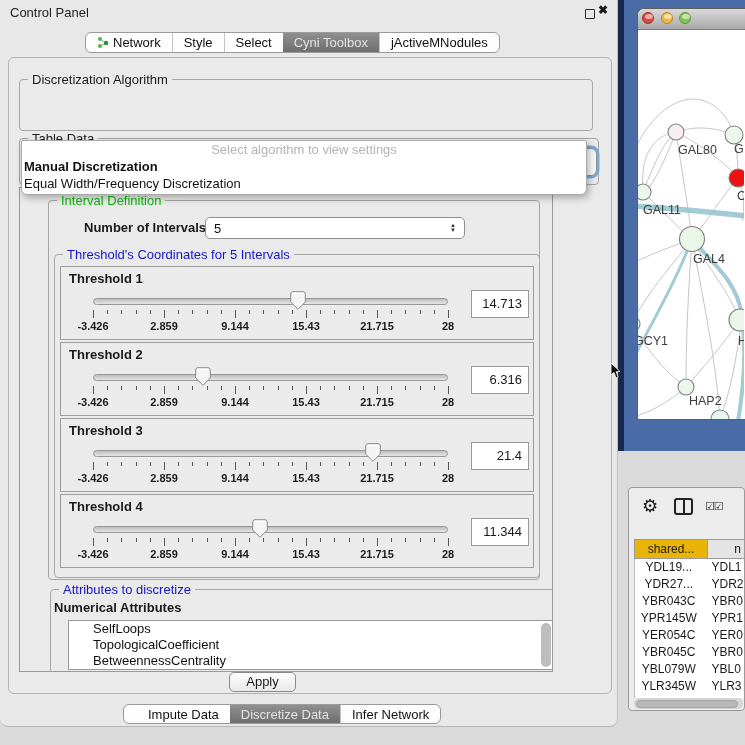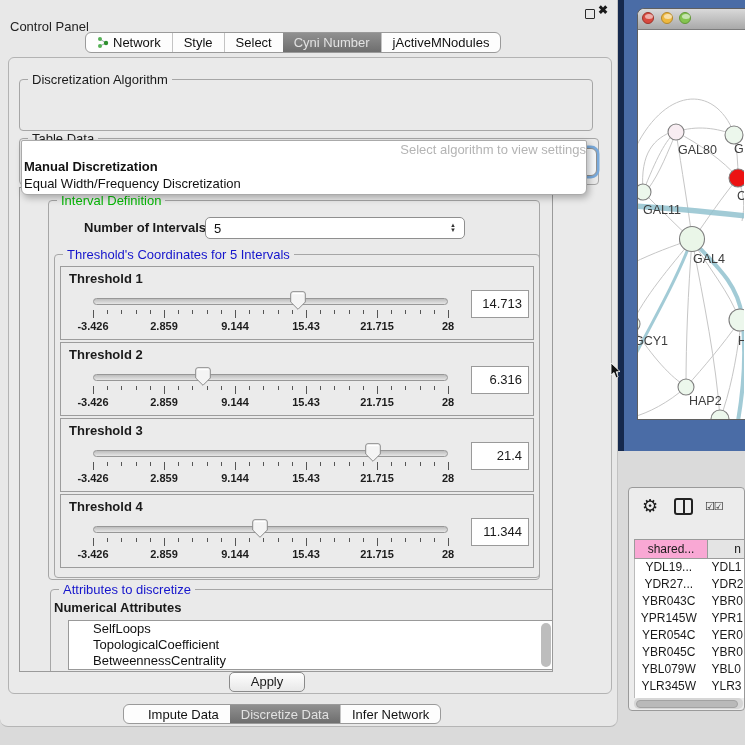--- a/index.html
+++ b/index.html
@@ -4,21 +4,21 @@
 <style>
   html,body{margin:0;padding:0;background:#d8d8d8;}
   *{box-sizing:border-box;}
   .page{position:relative;width:745px;height:745px;overflow:hidden;
         font-family:"Liberation Sans",sans-serif;color:#1a1a1a;background:#dadada;}
   .abs{position:absolute;}
 
   
   .cp-window{position:absolute;left:0;top:0;width:618px;height:727px;background:#e8e8e8;
              border-right:1px solid #c2c2c2;border-bottom:1px solid #b5b5b5;border-radius:0 0 8px 8px;}
-  .cp-title{position:absolute;left:10px;top:5px;font-size:13px;color:#222;margin-top:14px;}
+  .cp-title{position:absolute;left:10px;top:5px;font-size:13px;color:#222;}
   .win-float{position:absolute;left:585px;top:9px;width:10px;height:10px;border:1.6px solid #2a2a2a;border-radius:1px;}
   .win-close{position:absolute;left:598px;top:3px;font-size:12px;font-weight:bold;color:#1a1a1a;}
 
   
   .capsule{position:absolute;display:flex;height:21px;background:#fdfdfd;border:1px solid #9a9a9a;
            border-radius:6px;overflow:hidden;font-size:13px;}
   .capsule .seg{display:flex;align-items:center;gap:4px;padding:0 11px;border-left:1px solid #c4c4c4;
                 color:#111;white-space:nowrap;}
   .capsule .seg:first-child{border-left:none;}
   .capsule .seg.dark{background:linear-gradient(#909090,#6e6e6e);color:#e2e2e2;border-left:none;}
@@ -36,21 +36,21 @@
          display:flex;align-items:center;padding:0 8px;color:#111;}
   .combo .stepper{margin-left:auto;display:flex;flex-direction:column;align-items:center;line-height:5px;font-size:6px;color:#333;}
 
   .focus-combo{position:absolute;left:26px;top:90px;width:562px;height:28px;background:#f4f6f8;
                border:1px solid #8f8f8f;border-radius:6px;box-shadow:0 0 0 2.5px #79a9da;z-index:1;}
 
   
   .popup{position:absolute;left:12px;top:82px;width:566px;height:55px;background:#fff;
          border:1px solid #aaa;border-radius:2px 2px 6px 6px;box-shadow:2px 3px 7px rgba(0,0,0,.28);
          z-index:5;font-size:13px;}
-  .popup .ph{height:17px;line-height:17px;text-align:right;color:#b4b4b4;}
+  .popup .ph{height:17px;line-height:17px;text-align:center;color:#b4b4b4;}
   .popup .it{height:17px;line-height:17px;padding-left:2px;color:#111;}
   .popup .it.b{font-weight:bold;}
 
   
   .scrollpane{position:absolute;left:18px;top:186px;width:534px;height:485px;background:#eaeaea;
               border:1px solid #9a9a9a;overflow:hidden;}
   .vtrack{position:absolute;left:558px;top:0;width:17px;height:483px;background:linear-gradient(to right,#fafafa,#dcdcdc);border-left:1px solid #c6c6c6;}
   .vthumb{position:absolute;left:2px;top:22px;width:12px;height:388px;background:#bdbdbd;border:1px solid #a3a3a3;border-radius:6px;}
 
   .thresh-panel{position:absolute;left:40px;width:474px;height:74px;border:1px solid #9c9c9c;background:#ebebeb;}
@@ -82,21 +82,21 @@
 
   .tp-header{position:absolute;left:618px;top:451px;width:127px;height:36px;background:#e3e3e3;border-top:1px solid #c9c9c9;}
   .tp-title{position:absolute;left:16px;top:10px;font-size:13px;color:#222;}
   .tp-box{position:absolute;left:628px;top:487px;width:117px;height:224px;background:#ececec;border:1px solid #9a9a9a;border-radius:4px;overflow:hidden;}
   .gear{position:absolute;left:13px;top:7px;font-size:18px;color:#1c1c1c;}
   .colicon{position:absolute;left:45px;top:10px;width:19px;height:17px;border:2px solid #222;border-radius:3px;}
   .colicon i{position:absolute;left:6.5px;top:0;width:2px;height:13px;background:#222;}
   .cbx{position:absolute;left:76px;top:12px;font-size:11px;color:#1c1c1c;letter-spacing:-1px;}
   .tbl-head{position:absolute;left:5px;top:51px;height:20px;display:flex;font-size:12px;}
   .tbl-head .hc{border:1px solid #9b9b9b;border-left:none;background:#e4e4e4;text-align:center;line-height:18px;overflow:hidden;}
-  .tbl-head .hc:first-child{border-left:1px solid #9b9b9b;background:#f9a8d4;}
+  .tbl-head .hc:first-child{border-left:1px solid #9b9b9b;background:#eab308;}
   .tbl-rows{position:absolute;left:5px;top:71px;width:124px;height:139px;background:#fff;border-left:1px solid #bbb;overflow:hidden;}
   .trow{display:flex;height:17px;line-height:17px;font-size:12px;}
   .trow .c1{width:74px;text-align:center;}
   .trow .c2{width:60px;padding-left:9px;}
   .hsb{position:absolute;left:5px;top:210px;width:109px;height:11px;background:#d6d6d6;border-radius:5px;}
   .hsb i{position:absolute;left:2px;top:1.5px;width:102px;height:8px;background:#b9b9b9;border:1px solid #a2a2a2;border-radius:4px;}
 
   .cursor{position:absolute;left:610px;top:363px;z-index:9;}
 </style>
 </head>
@@ -120,21 +120,21 @@
           </svg>
           <span>Network</span>
         </span>
         <span class="seg">
           <span>Style</span>
         </span>
         <span class="seg">
           <span>Select</span>
         </span>
         <span class="seg dark">
-          <span>Cyni Number</span>
+          <span>Cyni Toolbox</span>
         </span>
         <span class="seg">
           <span>jActiveMNodules</span>
         </span>
       </div>
 
     <div class="content">
 
       <div class="groupbox" style="left:10px;top:21px;width:574px;height:52px;">
         <span class="gb-title">Discretization Algorithm</span>
@@ -356,21 +356,21 @@
               <div class="attr-item">BetweennessCentrality</div>
             </div>
           <div class="attr-vthumb"></div>
         </div>
 
         <div class="vtrack">
           <div class="vthumb"></div>
         </div>
       </div>
 
-      <div class="button" style="left:220px;top:614px;width:76px;height:20px;line-height:18px;">Apply</div>
+      <div class="button" style="left:220px;top:614px;width:67px;height:20px;line-height:18px;">Apply</div>
     </div>
 
     <div class="capsule" style="left:123px;top:704px;height:20px;padding-left:13px;" id="bottom-tabs">
         <span class="seg">
           <span>Impute Data</span>
         </span>
         <span class="seg dark">
           <span>Discretize Data</span>
         </span>
         <span class="seg">

